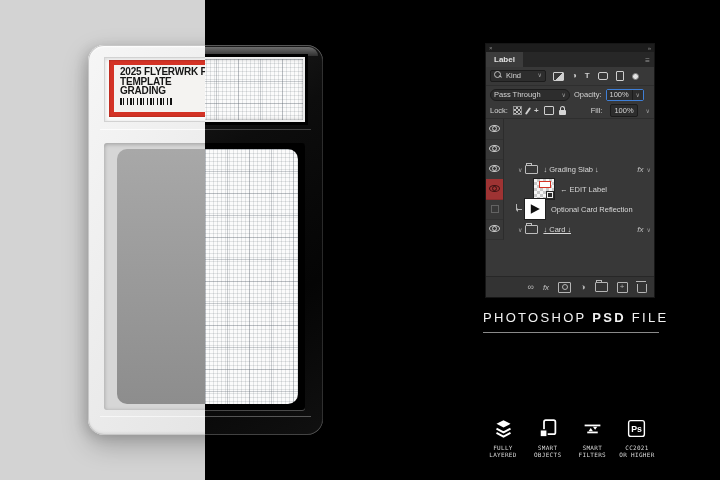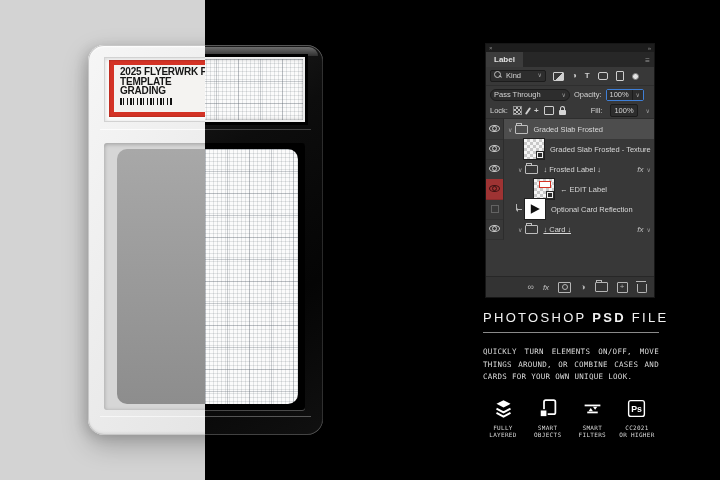--- a/index.html
+++ b/index.html
@@ -140,21 +140,21 @@
   
   .info{position:absolute;left:483px;top:310px;width:176px;color:#f0f0f0;}
   .heading{font-size:13px;letter-spacing:2.3px;font-weight:300;white-space:nowrap;color:#f2f2f2;}
   .heading b{font-weight:800;}
   .divider{margin-top:7px;height:1px;background:#8a8a8a;}
   .body-copy{margin-top:13px;font-family:"DejaVu Sans Mono",monospace;font-size:7.5px;
     letter-spacing:.3px;line-height:12.5px;color:#dcdcdc;}
   .jline{text-align:justify;text-align-last:justify;}
 
   .features{position:absolute;left:481px;top:398px;width:178px;display:flex;justify-content:space-between;}
-  .feature{display:flex;flex-direction:column;align-items:center;width:44px;}
+  .feature{display:flex;flex-direction:column;align-items:center;width:44px;margin-top:20px;}
   .f-icon{width:21px;height:21px;}
   .f-label{margin-top:5px;font-family:"DejaVu Sans Mono",monospace;font-size:6px;line-height:7px;
     letter-spacing:.3px;color:#d8d8d8;text-align:center;white-space:nowrap;}
 </style>
 </head>
 <body>
 
 <div class="stage">
 
   <div class="bg-left"></div>
@@ -241,45 +241,36 @@
         <span class="chev">∨</span>
       </span>
     </div>
 
     <div class="rows">
 
       <div class="lrow selected">
         <span class="eyec">
             <span class="eye"></span>
           </span>
-        <span class="rowc">
-          <span class="g-chev">∨</span>
-          <span class="i-folder"></span>
-          <span class="lname">Graded Slab Frosted</span>
-        </span>
-      </div>
-
-      <div class="lrow">
-        <span class="eyec">
-            <span class="eye"></span>
-          </span>
-        <span class="rowc">
-          <span class="thumb indent checker so"></span>
-          <span class="lname">Graded Slab Frosted - Texture</span>
-        </span>
+      </div>
+
+      <div class="lrow">
+        <span class="eyec">
+            <span class="eye"></span>
+          </span>
       </div>
 
       <div class="lrow">
         <span class="eyec">
             <span class="eye"></span>
           </span>
         <span class="rowc" style="padding-left:14px">
           <span class="g-chev">∨</span>
           <span class="i-folder"></span>
-          <span class="lname">↓ Frosted Label ↓</span>
+          <span class="lname">↓ Grading Slab ↓</span>
           <span class="fxg">
             <span class="fx">fx</span>
             <span class="chev">∨</span>
           </span>
         </span>
       </div>
 
       <div class="lrow">
         <span class="eyec red">
             <span class="eye"></span>
@@ -331,25 +322,20 @@
       <span class="t-adj">◑</span>
       <span class="t-folder"></span>
       <span class="t-new">+</span>
       <span class="t-trash"></span>
     </div>
   </div>
 
   <div class="info">
     <div class="heading"><span>PHOTOSHOP </span><b>PSD</b><span> FILE</span></div>
     <div class="divider"></div>
-    <div class="body-copy">
-      <div class="jline">QUICKLY TURN ELEMENTS ON/OFF, MOVE</div>
-      <div class="jline">THINGS AROUND, OR COMBINE CASES AND</div>
-      <div>CARDS FOR YOUR OWN UNIQUE LOOK.</div>
-    </div>
   </div>
 
   <div class="features">
 
     <div class="feature">
       <svg class="f-icon" viewBox="0 0 24 24">
         <path d="M12 2.5l8 4.2-8 4.2-8-4.2z" fill="#fff"></path>
         <path d="M4 12.2l8 4.2 8-4.2" stroke="#fff" stroke-width="2.2" fill="none"></path>
         <path d="M4 17l8 4.2 8-4.2" stroke="#fff" stroke-width="2.2" fill="none"></path>
       </svg>

